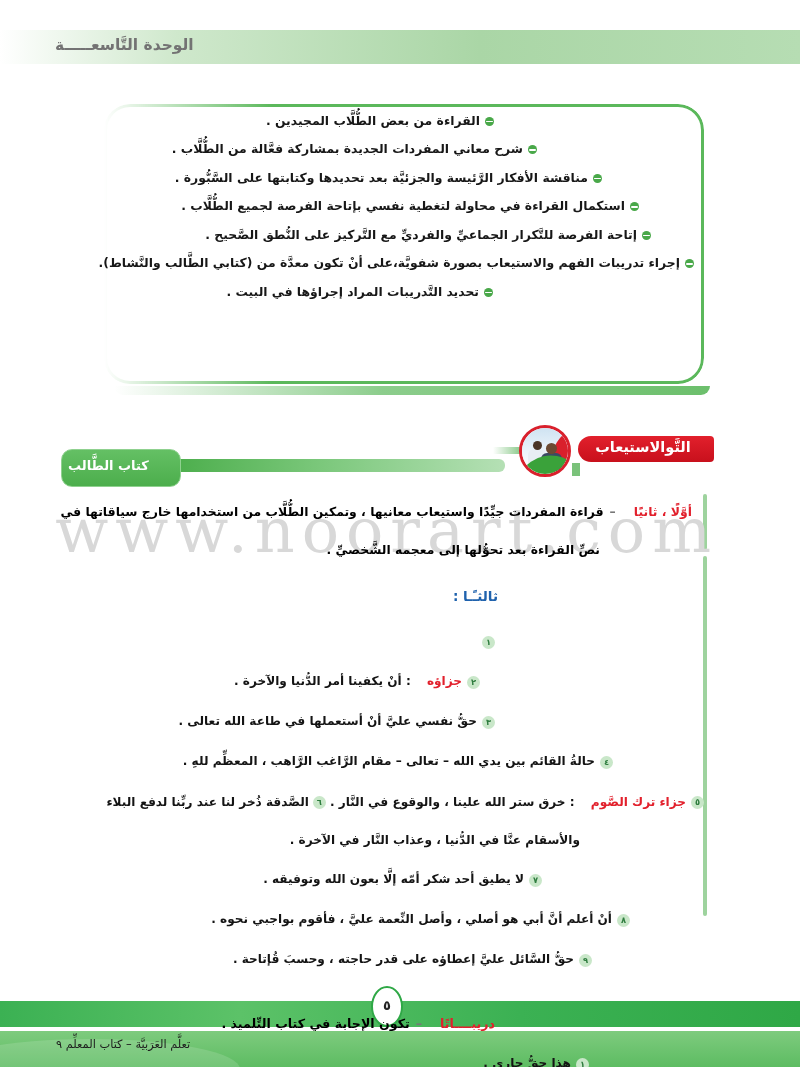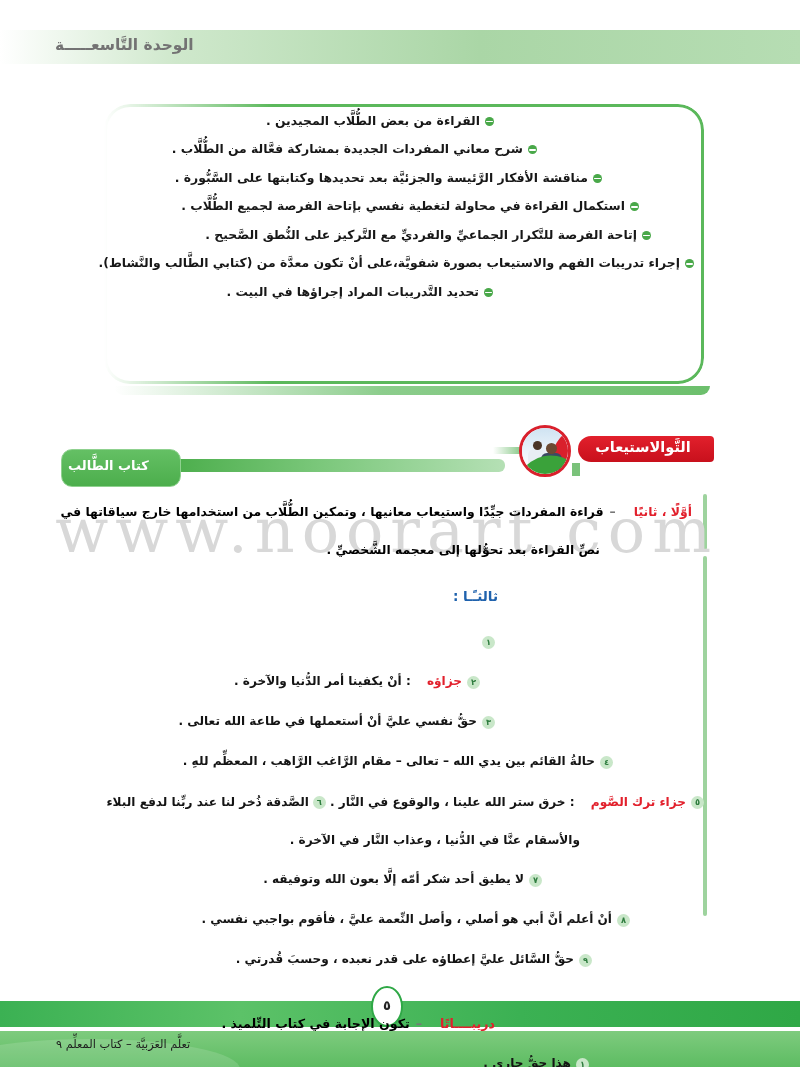--- a/index.html
+++ b/index.html
@@ -508,26 +508,26 @@
   <span>والأسقام عنَّا في الدُّنيا ، وعذاب النَّار في الآخرة .</span>
 </div>
 
 <div class="num-line above-wm" style="top:737px; right:258px;">
   <span class="num-badge">٧</span>
   <span>لا يطيق أحد شكر أمّه إلَّا بعون الله وتوفيقه .</span>
 </div>
 
 <div class="num-line above-wm" style="top:762px; right:170px;">
   <span class="num-badge">٨</span>
-  <span>أنْ أعلم أنَّ أبي هو أصلي ، وأصل النِّعمة عليَّ ، فأقوم بواجبي نفسي .</span>
+  <span>أنْ أعلم أنَّ أبي هو أصلي ، وأصل النِّعمة عليَّ ، فأقوم بواجبي نحوه .</span>
 </div>
 
 <div class="num-line above-wm" style="top:787px; right:208px;">
   <span class="num-badge">٩</span>
-  <span>حقُّ السَّائل عليَّ إعطاؤه على قدر نعبده ، وحسبَ قُدرتي .</span>
+  <span>حقُّ السَّائل عليَّ إعطاؤه على قدر حاجته ، وحسبَ قُإتاحة .</span>
 </div>
 
 <div class="l-rabian above-wm"><span class="red-lbl">دريبــــاتًا</span><span style="color:#777;margin:0 6px;">–</span><span>تكون الإجابة في كتاب التِّلميذ .</span></div>
 
 <div class="ans above-wm" style="top:861px; right:211px;">
   <span class="num-badge">١</span>
   <span>هذا حقُّ جاري .</span>
 </div>
 
 <div class="footer-green-1"></div>

